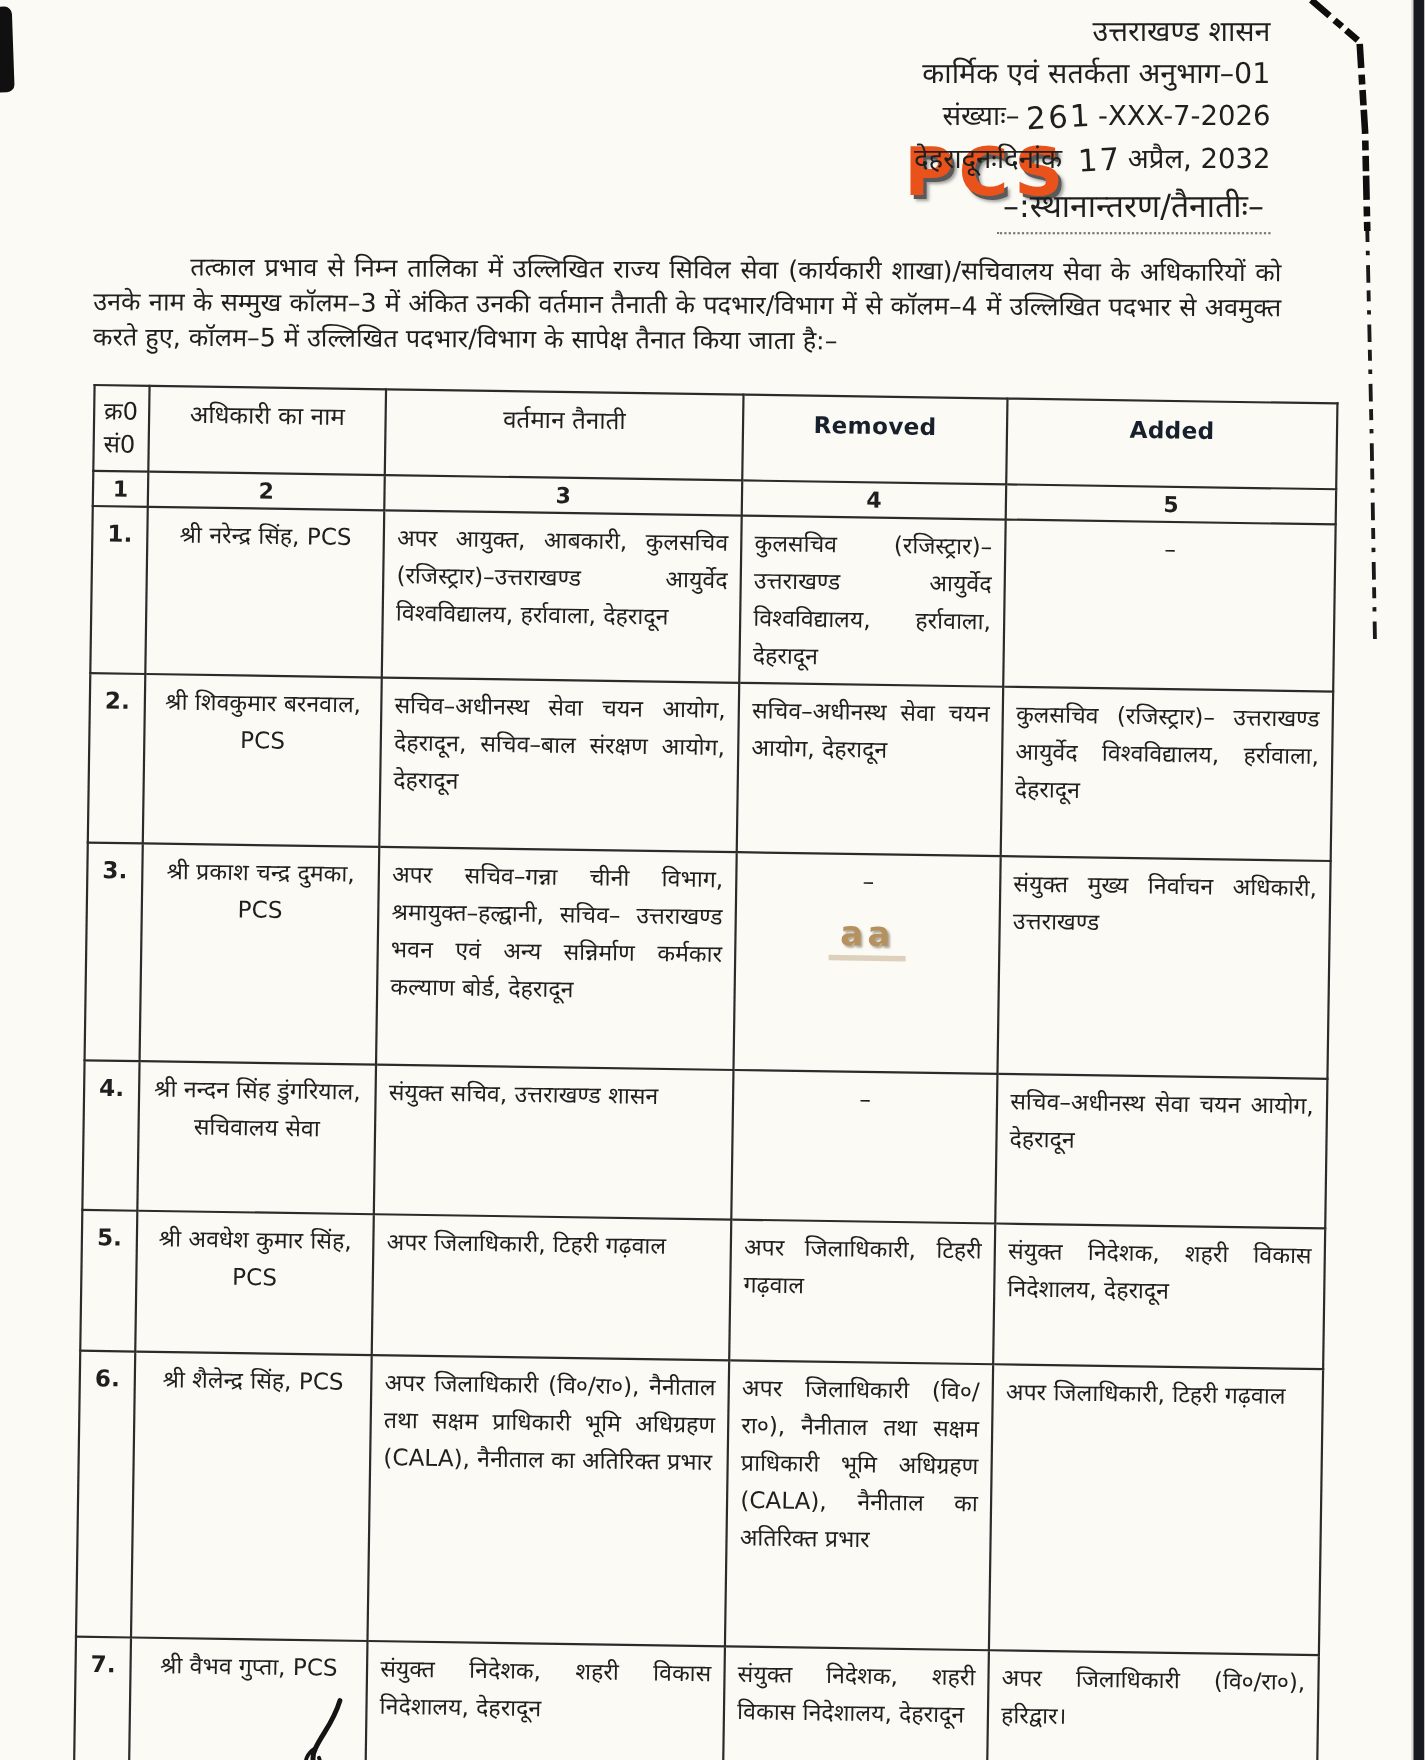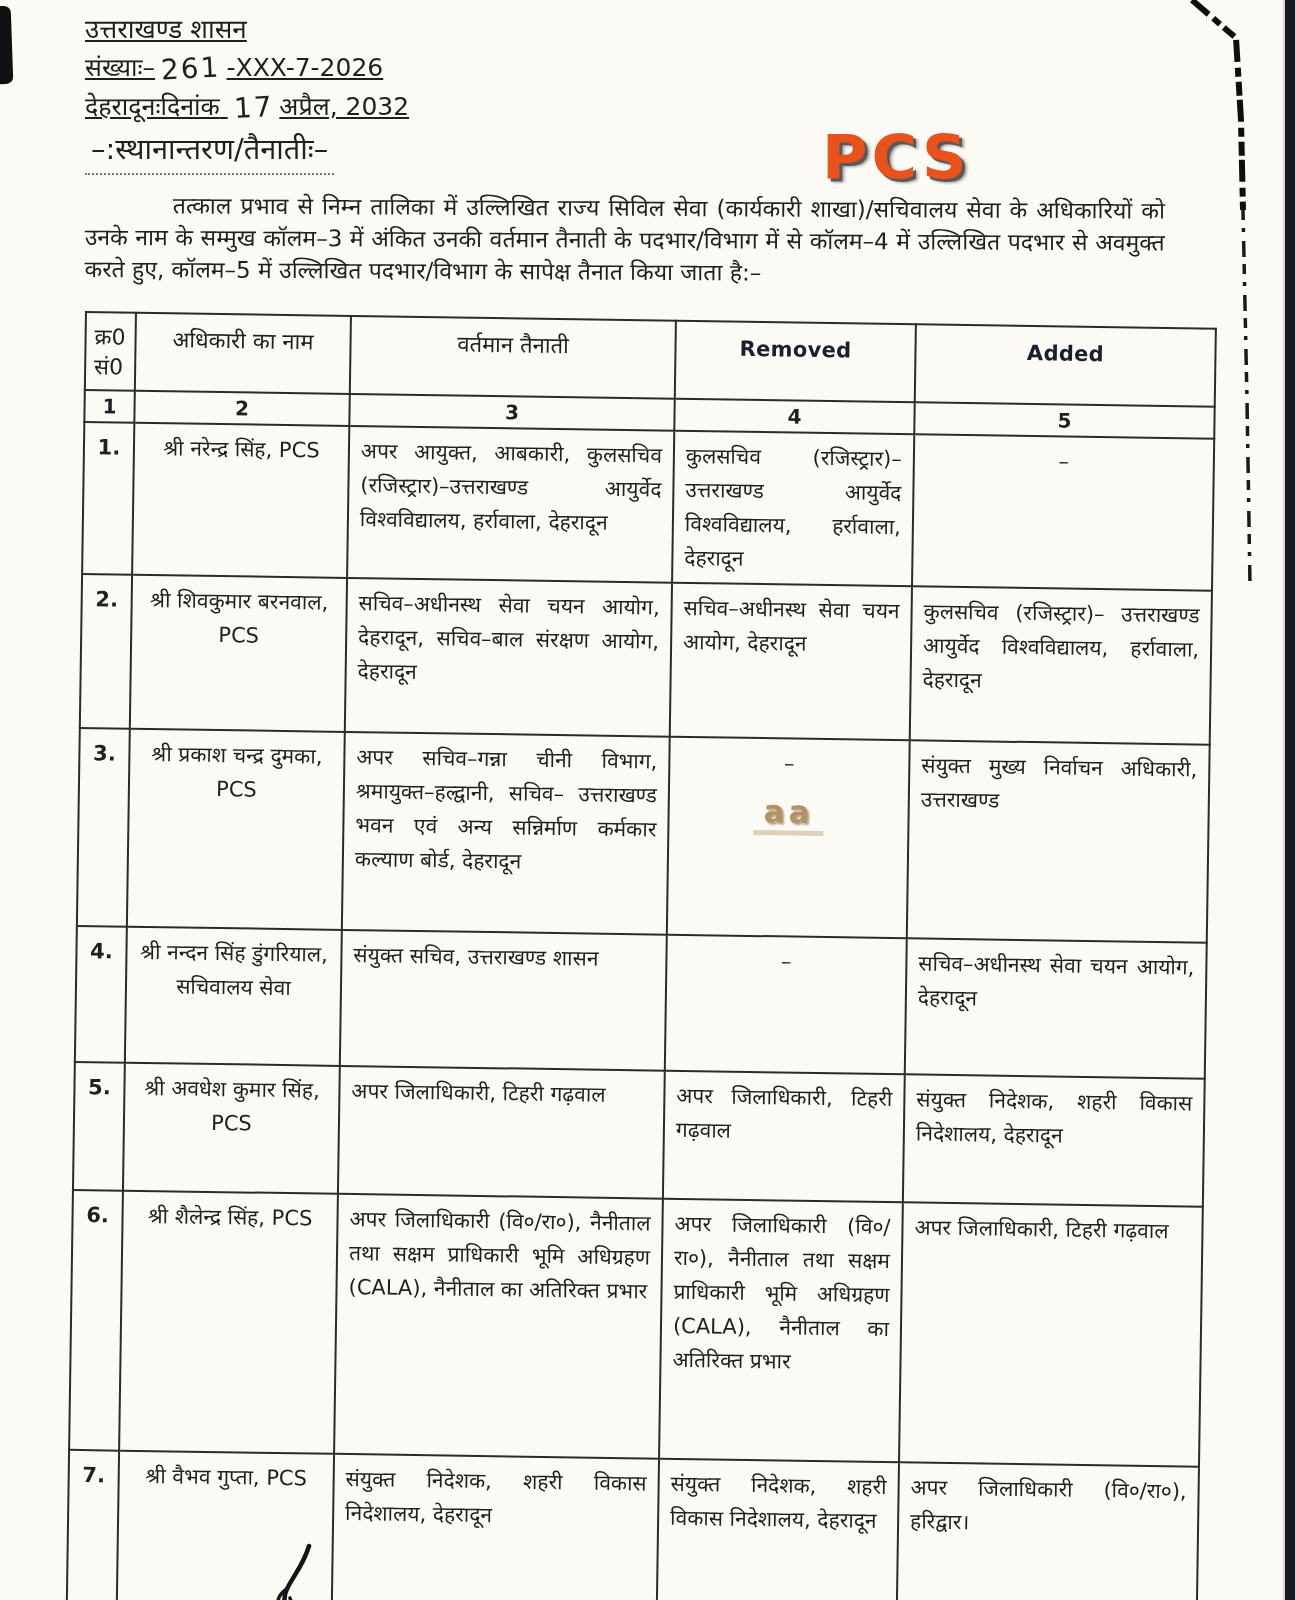--- a/index.html
+++ b/index.html
@@ -17,21 +17,21 @@
     background:#101010;border-radius:0 7px 7px 0;transform:rotate(-2deg);
   }
   .artifact-svg{position:absolute;left:0;top:0;width:1295px;height:1600px;pointer-events:none;}
   .artifact-rightstrip{
     position:absolute;right:0;top:0;width:10px;height:1600px;background:#171921;
     box-shadow:-2px 0 0 #d8d8d2;
   }
 
   
   .content{position:absolute;left:85px;top:10px;width:1130px;}
-  .hdr{width:1070px;text-align:left;line-height:38px;font-size:26px;text-decoration:underline;}
+  .hdr{width:1070px;text-align:right;line-height:38px;font-size:26px;}
   .hdr.l3,.hdr.l4{font-size:25px;}
   .hand{
     display:inline-block;font-size:28px;transform:rotate(-3deg);
     letter-spacing:2px;margin:0 6px;position:relative;top:2px;
   }
   .subject{
     margin-top:4px;font-size:29px;
   }
   .subject span{
     display:inline-block;border-bottom:2px dotted #777;padding:0 6px 5px 6px;
@@ -100,20 +100,21 @@
     <path d="M 287 1589 C 279 1594 275 1602 281 1608 C 287 1613 293 1606 290 1598" fill="none" stroke="#141414" stroke-width="3.5" stroke-linecap="round"></path>
   </svg>
 
   <div class="artifact-rightstrip"></div>
 
   <div class="pcs-logo">PCS</div>
 
   <div class="content">
 
     <div class="hdr l1">उत्तराखण्ड शासन</div>
+    <div class="hdr l2">कार्मिक एवं सतर्कता अनुभाग–01</div>
 
     <div class="hdr l3"><span>संख्याः–</span><span class="hand">261</span><span>-XXX-7-2026</span></div>
 
     <div class="hdr l4"><span>देहरादूनःदिनांक</span> <span class="hand">17</span><span>अप्रैल, 2032</span></div>
 
     <div class="hdr subject"><span>–:स्थानान्तरण/तैनातीः–</span></div>
 
     <p class="intro">तत्काल प्रभाव से निम्न तालिका में उल्लिखित राज्य सिविल सेवा (कार्यकारी शाखा)/सचिवालय सेवा के अधिकारियों को उनके नाम के सम्मुख कॉलम–3 में अंकित उनकी वर्तमान तैनाती के पदभार/विभाग में से कॉलम–4 में उल्लिखित पदभार से अवमुक्त करते हुए, कॉलम–5 में उल्लिखित पदभार/विभाग के सापेक्ष तैनात किया जाता है:–</p>
 
     <table class="doc">

